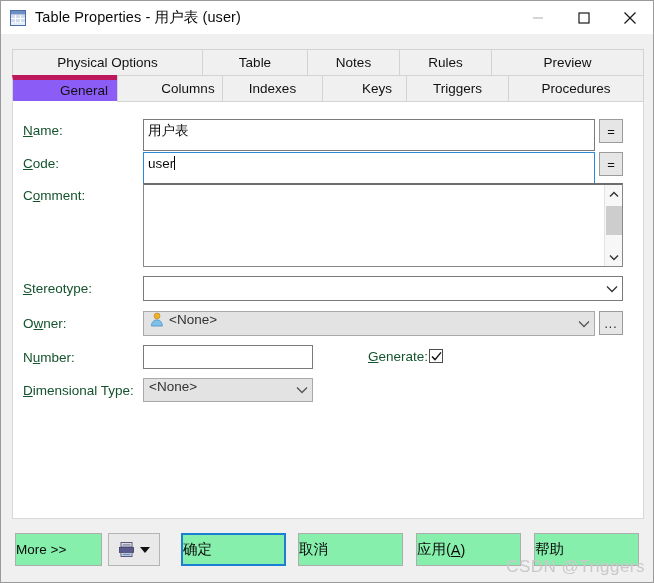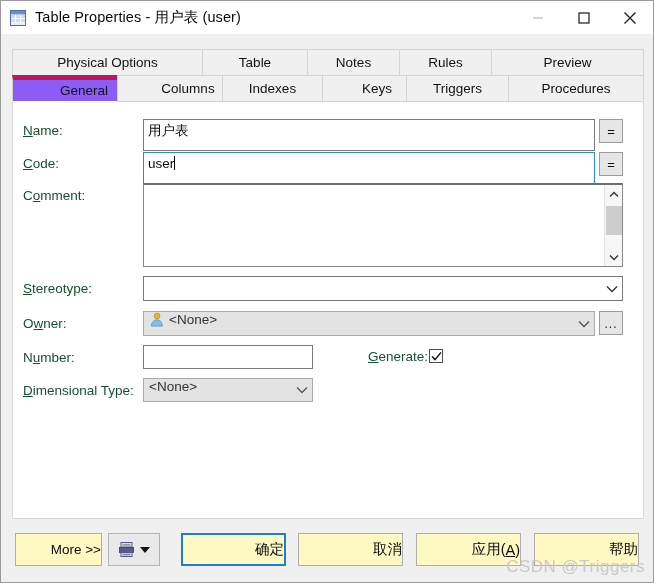--- a/index.html
+++ b/index.html
@@ -226,23 +226,23 @@
     background: #fff;
     border: 1px solid #4d4d4d;
     box-sizing: border-box;
   }
   .cbox svg { display: block; margin: 1px 0 0 1px; }
 
   
   .btn {
     position: absolute;
     box-sizing: border-box;
-    background: #fef9c3;
+    background: #86efac;
     border: 1px solid #adadad;
-    display: flex; align-items: center; justify-content: flex-end;
+    display: flex; align-items: center; justify-content: flex-start;
     font-size: 13.5px;
     color: #0c0c0c;
     white-space: nowrap;
   }
   .btn.cjk { font-size: 14.5px; }
   .btn.default {
     border: 2px solid #1b7fd4;
   }
   .btn u { text-decoration: underline; }
 

